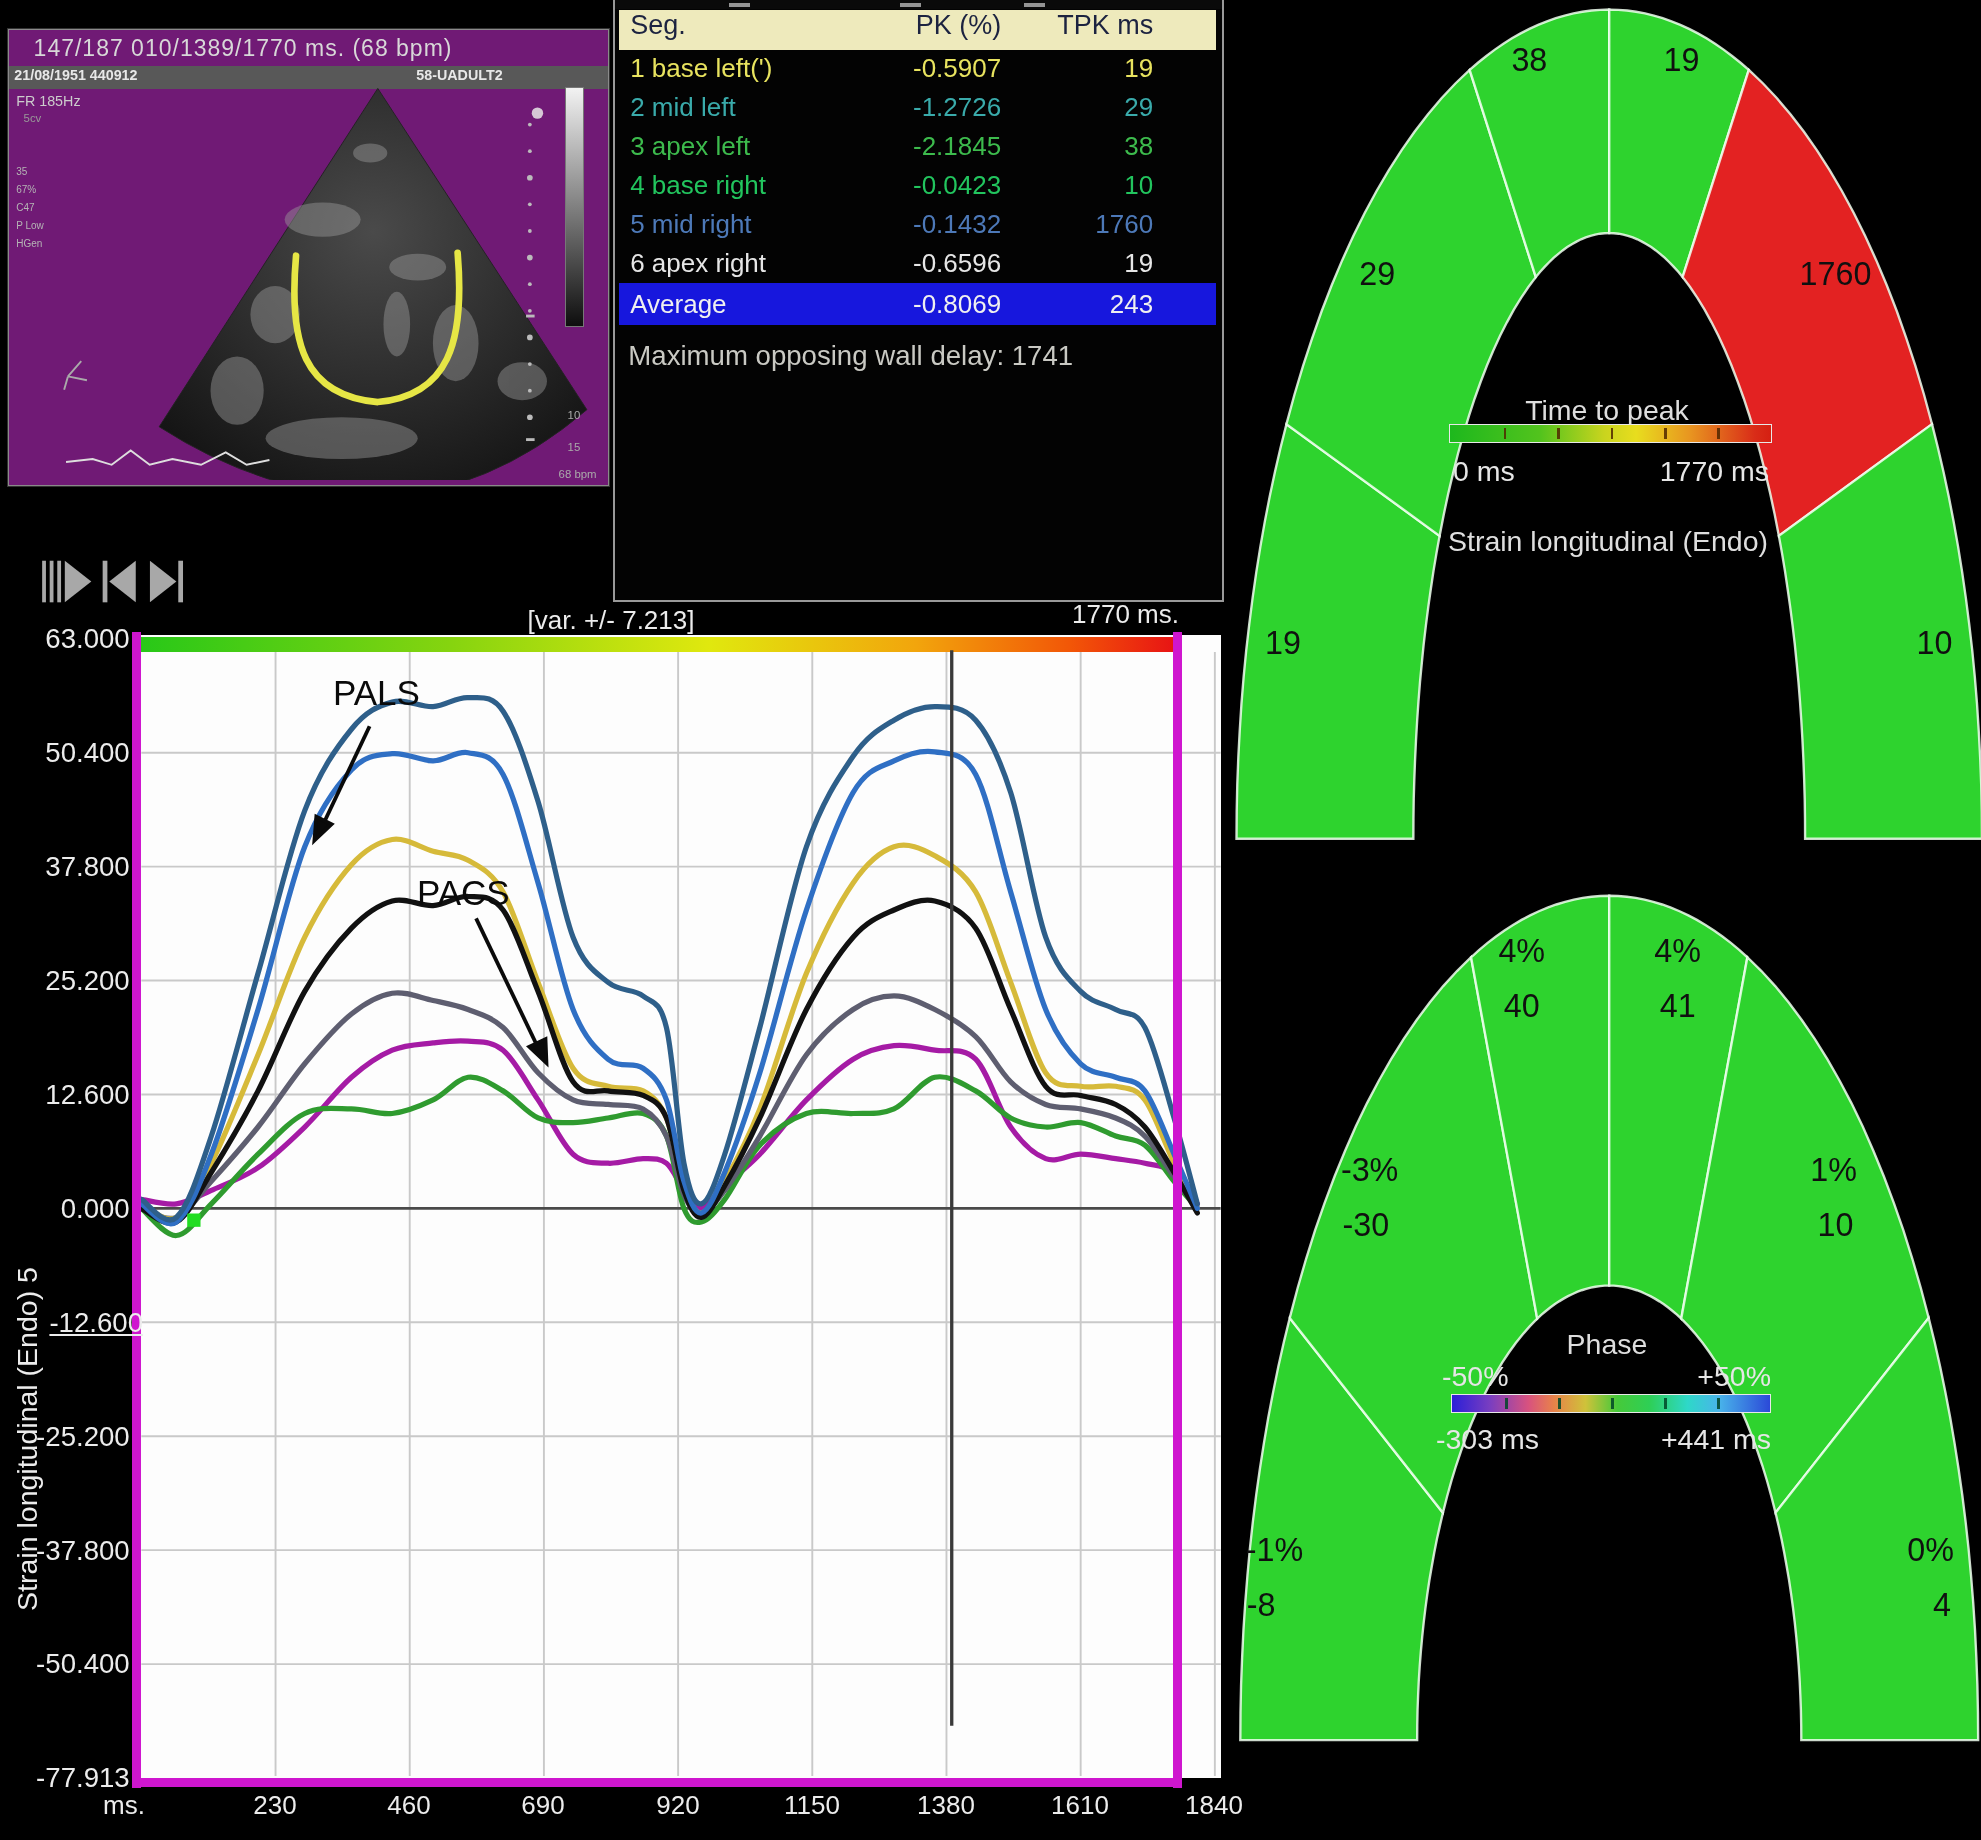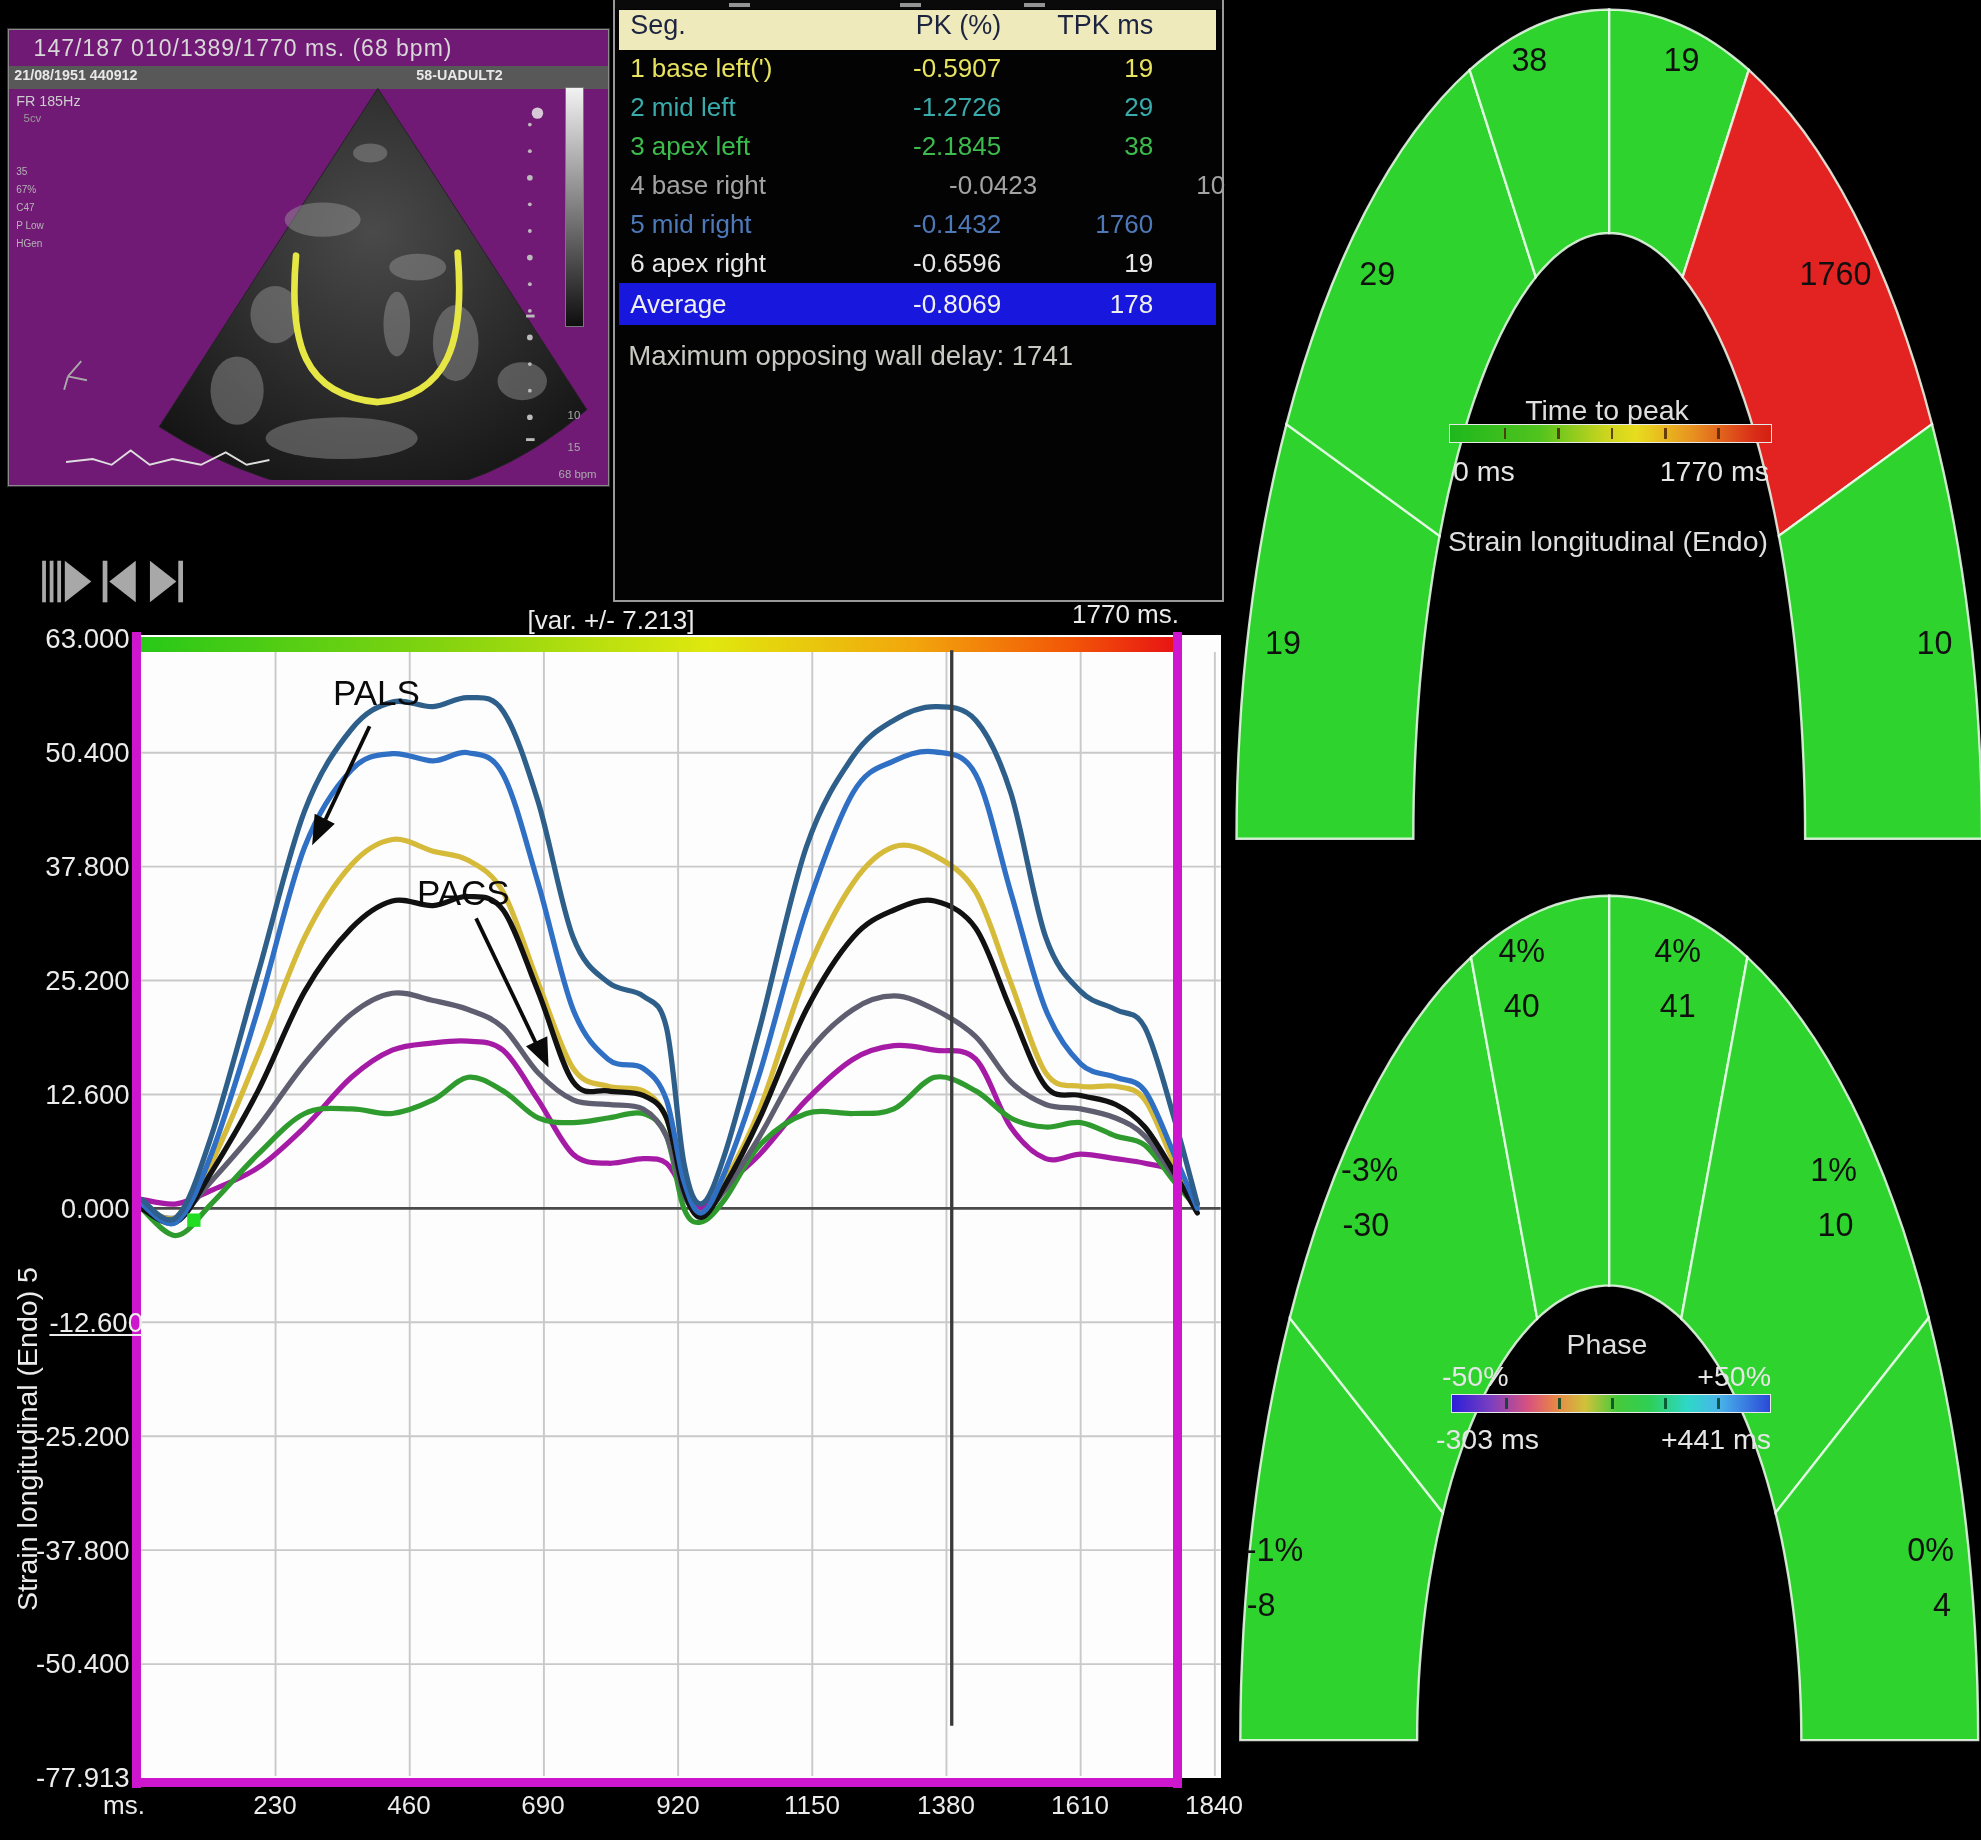--- a/index.html
+++ b/index.html
@@ -153,39 +153,39 @@
       <div class="seg-row" style="color: rgb(58, 171, 171);">
         <span class="c-seg">2 mid left</span>
     <span class="c-pk">-1.2726</span>
     <span class="c-tpk">29</span>
       </div>
       <div class="seg-row" style="color: rgb(61, 187, 77);">
         <span class="c-seg">3 apex left</span>
     <span class="c-pk">-2.1845</span>
     <span class="c-tpk">38</span>
       </div>
-      <div class="seg-row" style="color: #a3a3a3; gap: 36px;">
+      <div class="seg-row" style="color: #22c55e;">
         <span class="c-seg">4 base right</span>
     <span class="c-pk">-0.0423</span>
     <span class="c-tpk">10</span>
       </div>
       <div class="seg-row" style="color: rgb(77, 121, 184);">
         <span class="c-seg">5 mid right</span>
     <span class="c-pk">-0.1432</span>
     <span class="c-tpk">1760</span>
       </div>
       <div class="seg-row" style="color: rgb(230, 230, 230);">
         <span class="c-seg">6 apex right</span>
     <span class="c-pk">-0.6596</span>
     <span class="c-tpk">19</span>
       </div>
       <div class="seg-row avg" style="background: rgb(23, 23, 221); color: rgb(240, 240, 240);">
         <span class="c-seg">Average</span>
   <span class="c-pk">-0.8069</span>
-  <span class="c-tpk">178</span>
+  <span class="c-tpk">243</span>
       </div>
     </div>
   <div id="seg-foot" class="abs">Maximum opposing wall delay: 1741</div>
 </div>
 
 <svg class="abs" style="left:38px;top:556px;" width="152" height="52" viewBox="0 0 160 55">
   <g fill="#a8a8a8">
     <rect x="4" y="5" width="4" height="44"></rect>
       <rect x="12" y="5" width="4" height="44"></rect>
     <rect x="20" y="5" width="4" height="44"></rect>

